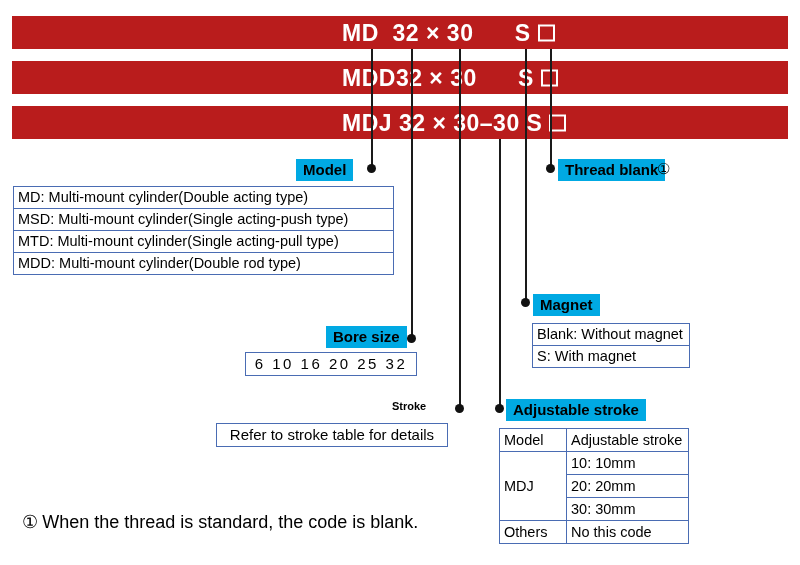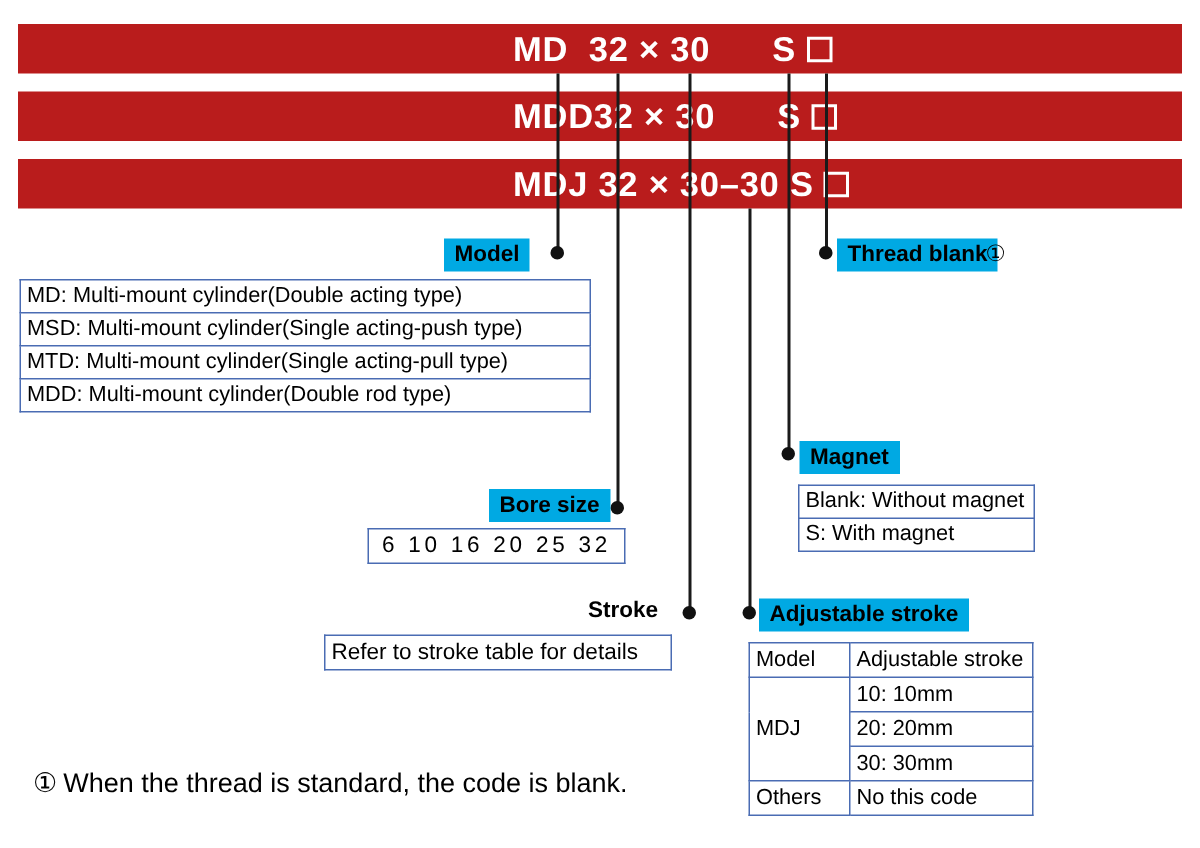--- a/index.html
+++ b/index.html
@@ -75,21 +75,21 @@
     font-weight: bold;
     font-size: 15px;
     padding: 2px 7px 3px 7px;
     white-space: nowrap;
     line-height: 17px;
   }
   .plaintag {
     position: absolute;
     color: #000000;
     font-weight: bold;
-    font-size: 15px;
+    font-size: 11px;
     white-space: nowrap;
     line-height: 17px;
   }
   
   .tbl {
     position: absolute;
     border-collapse: collapse;
     border: 1.6px solid #2d4f9e;
     background: #ffffff;
   }
@@ -107,21 +107,21 @@
   
   #bore-table { left: 231px; top: 352px; width: 172px; margin-left: 14px; }
   #bore-table td {
     height: 19px;
     letter-spacing: 2.5px;
     text-align: center;
     font-size: 15px;
   }
   
   #stroke-table { left: 216px; top: 423px; width: 232px; }
-  #stroke-table td { height: 19px; text-align: left; font-size: 15px; }
+  #stroke-table td { height: 19px; text-align: center; font-size: 15px; }
   
   #thread-table { left: 557px; top: 186px; width: 100px; }
   #thread-table td { height: 18px; }
   
   #magnet-table { left: 532px; top: 323px; width: 158px; padding-left: 40px; }
   #magnet-table td { height: 18px; }
   
   #adj-table { left: 499px; top: 428px; width: 190px; }
   #adj-table td { height: 19px; vertical-align: middle; }
   #adj-table td.c0 { width: 58px; }

